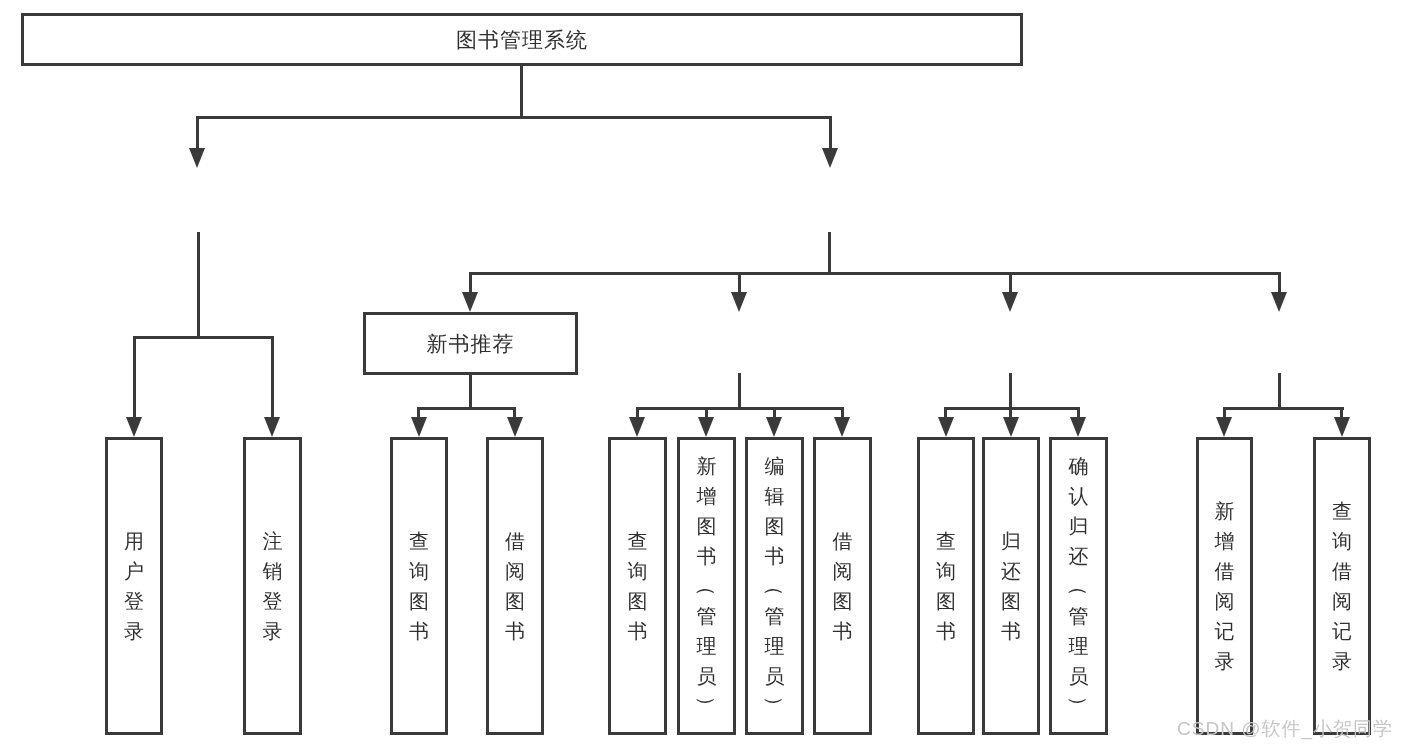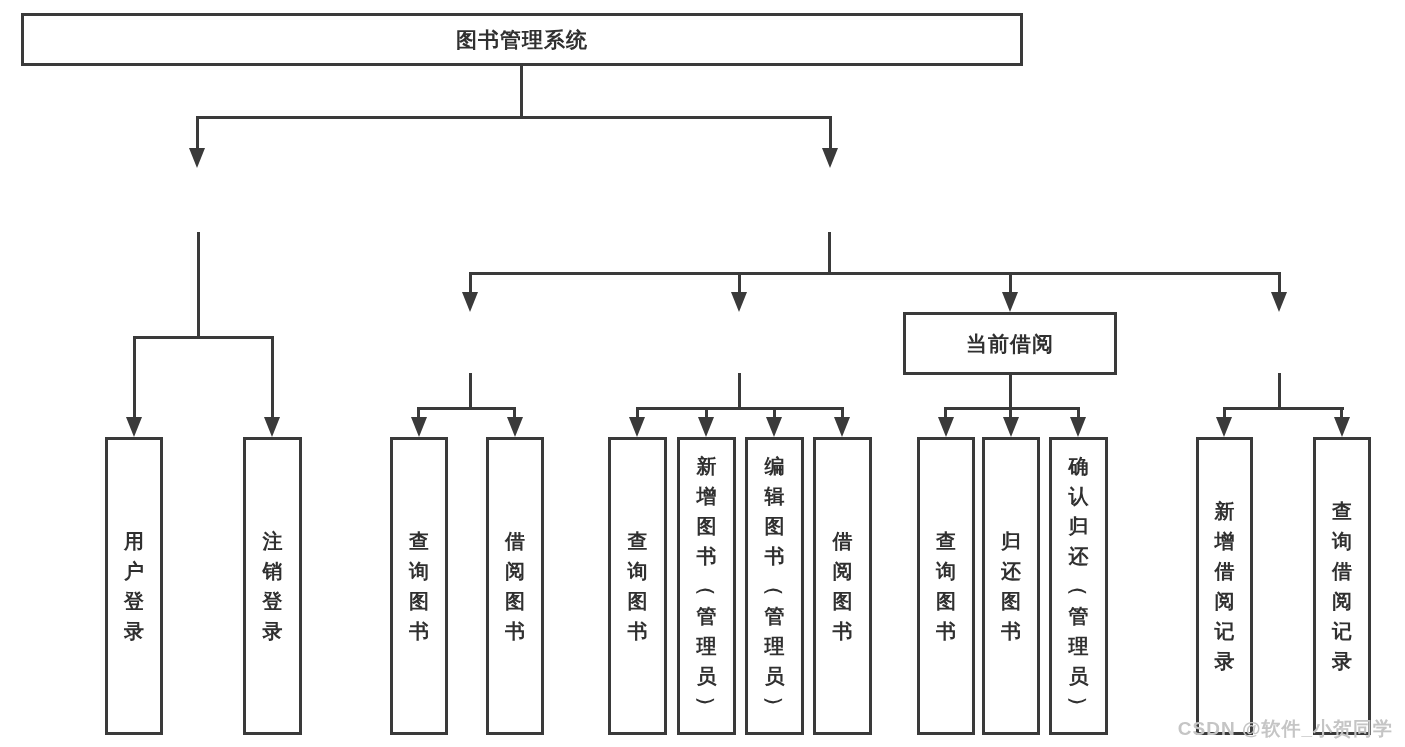--- a/index.html
+++ b/index.html
@@ -11,21 +11,20 @@
   * { margin: 0; padding: 0; box-sizing: border-box; }
   html, body { background: var(--bg); }
   body { font-family: "Liberation Sans", sans-serif; }
 
   .canvas {
     position: relative;
     width: 1405px;
     height: 747px;
     background: var(--bg);
     overflow: hidden;
-    font-weight: bold;
   }
 
   
   .box {
     position: absolute;
     background: #fff;
     border: 3px solid var(--line);
     color: var(--text);
     display: flex;
     align-items: center;
@@ -76,22 +75,22 @@
 </head>
 <body>
 
 <div class="canvas">
 
   <div class="box h" style="left:21px; top:13px; width:1002px; height:53px">
     <span>图书管理系统</span>
   </div>
 
 
-  <div class="box h" style="left:903px; top:312px; width:214px; height:63px">
-    <span>当前借阅</span>
+  <div class="box h" style="left:363px; top:312px; width:215px; height:63px">
+    <span>新书推荐</span>
   </div>
 
   <div class="box v" style="left:105px; top:437px; width:58px; height:298px">
       <span class="vchar">用</span>
       <span class="vchar">户</span>
       <span class="vchar">登</span>
       <span class="vchar">录</span>
     </div>
   <div class="box v" style="left:243px; top:437px; width:59px; height:298px">
       <span class="vchar">注</span>

